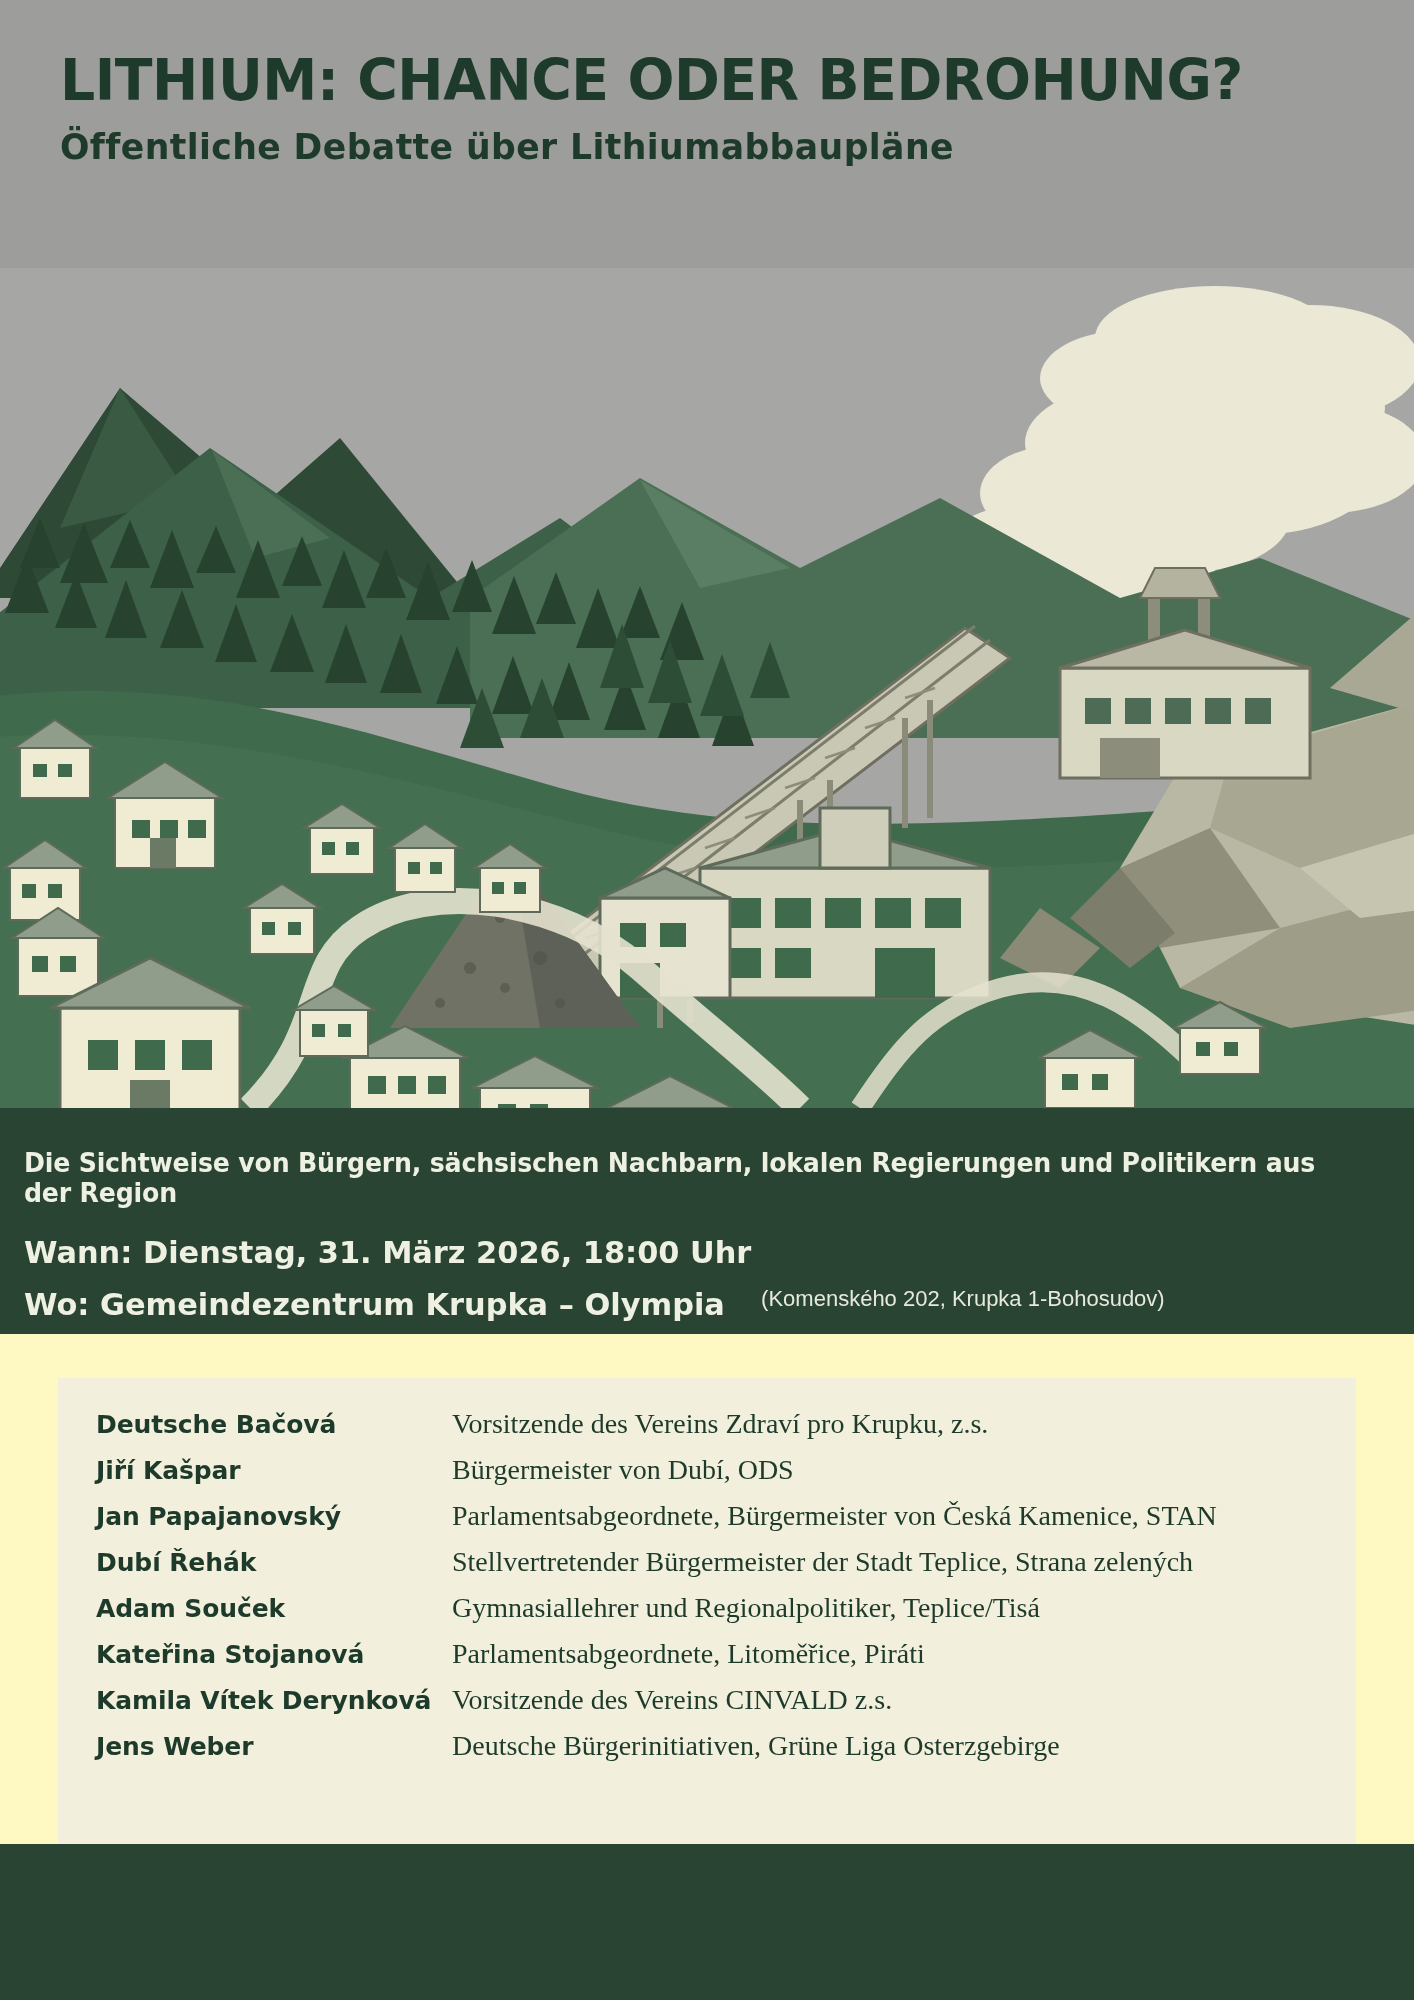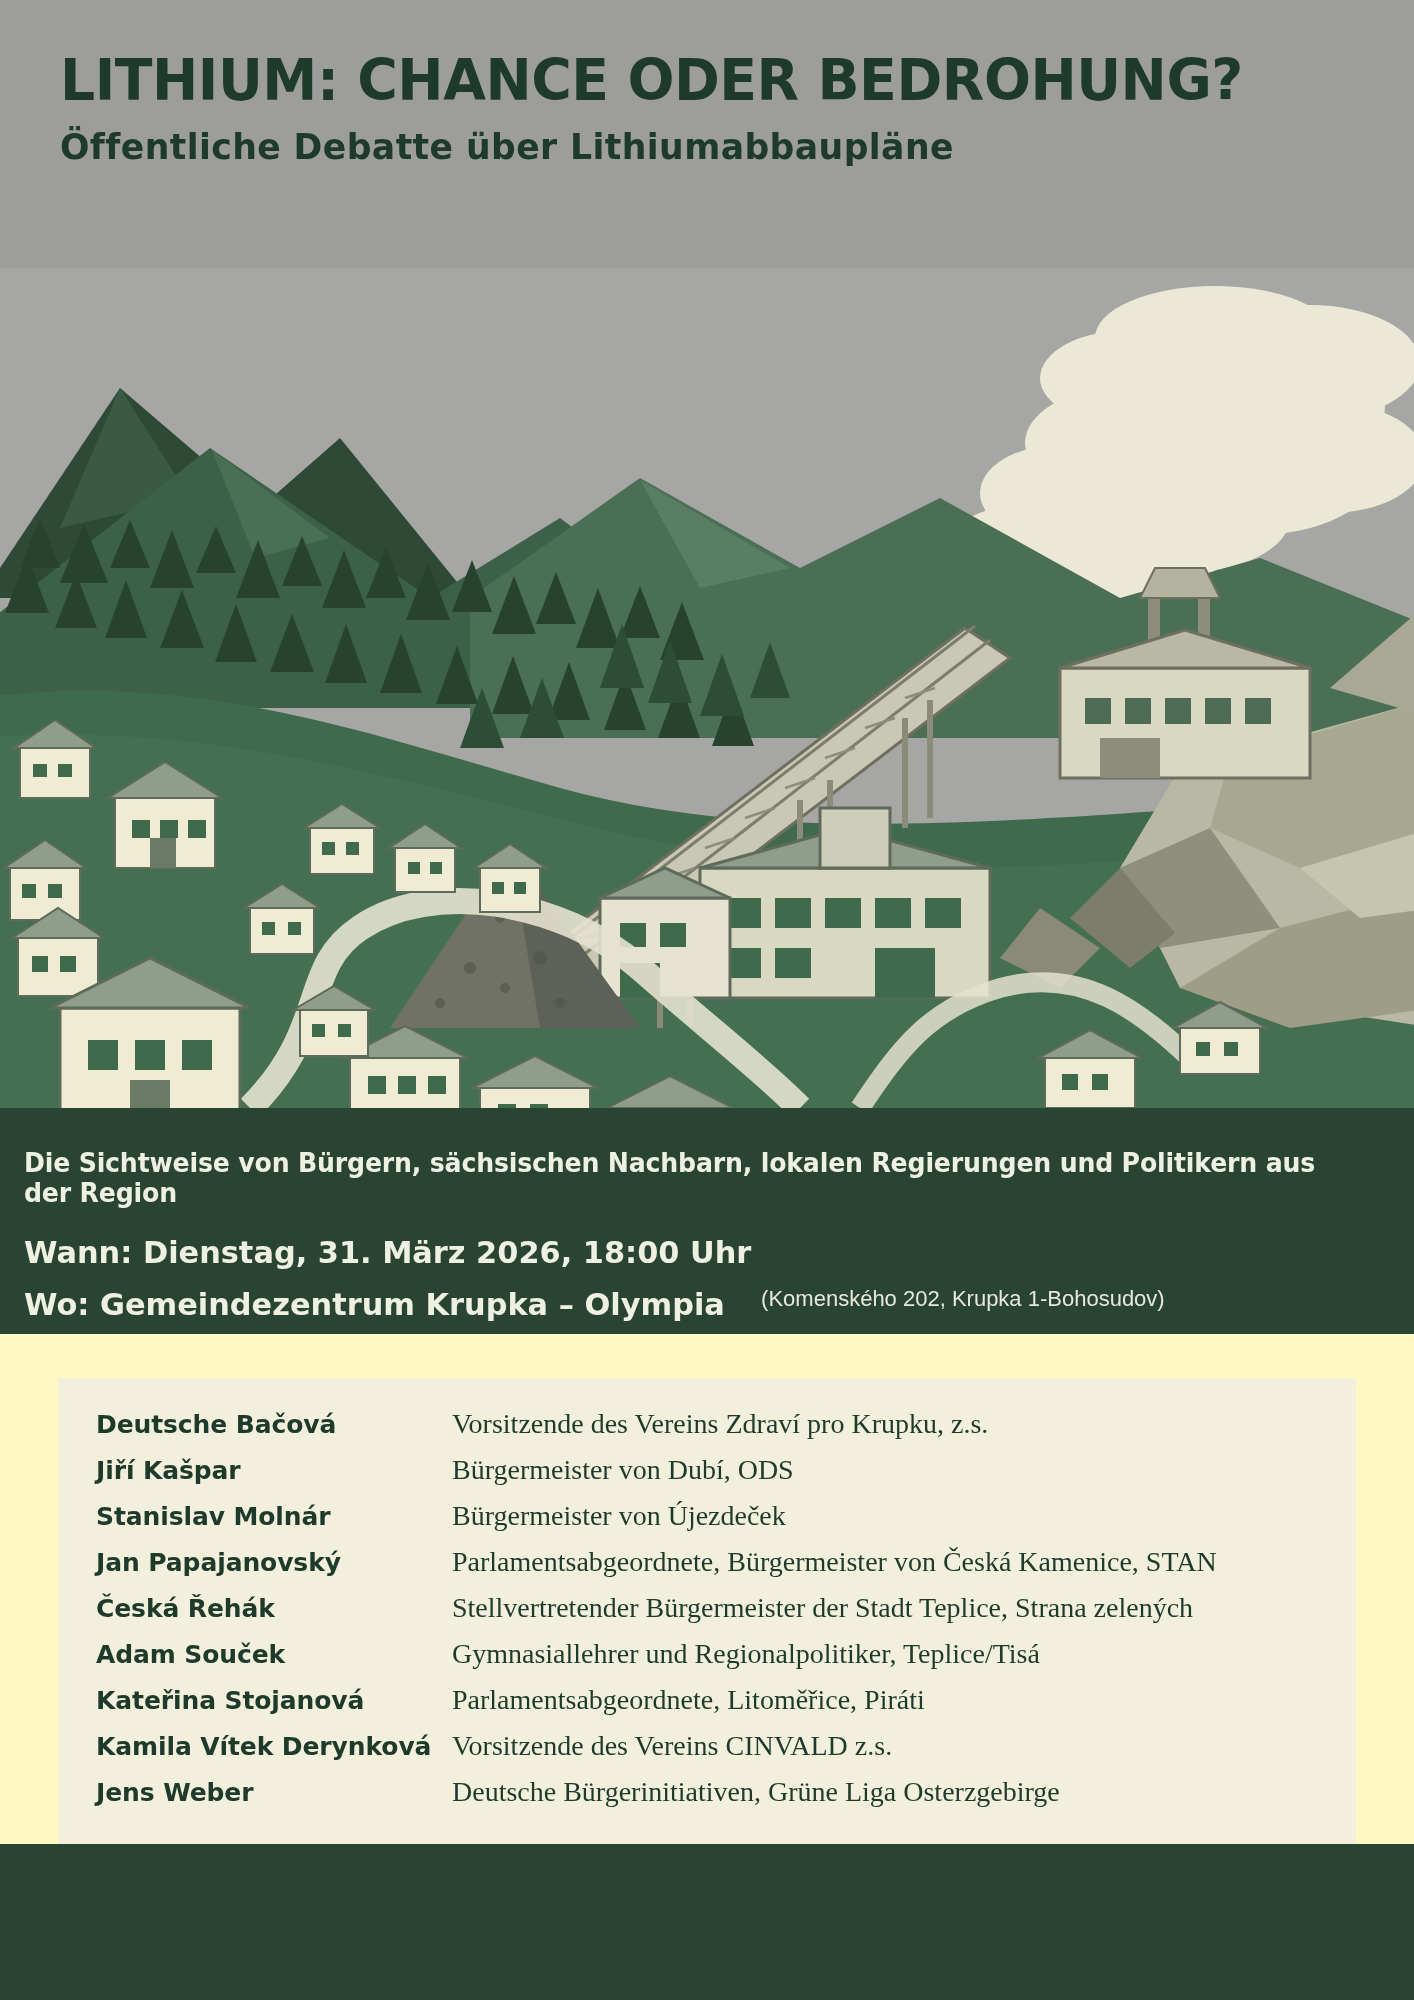--- a/index.html
+++ b/index.html
@@ -449,29 +449,25 @@
   <div class="panel">
     <div class="speaker-row">
       <span class="sp-name">Deutsche Bačová</span>
       <span class="sp-role">Vorsitzende des Vereins Zdraví pro Krupku, z.s.</span>
     </div>
     <div class="speaker-row">
       <span class="sp-name">Jiří Kašpar</span>
       <span class="sp-role">Bürgermeister von Dubí, ODS</span>
     </div>
     <div class="speaker-row">
-      <span class="sp-name">Stanislav Molnár</span>
-      <span class="sp-role">Bürgermeister von Újezdeček</span>
-    </div>
-    <div class="speaker-row">
       <span class="sp-name">Jan Papajanovský</span>
       <span class="sp-role">Parlamentsabgeordnete, Bürgermeister von Česká Kamenice, STAN</span>
     </div>
     <div class="speaker-row">
-      <span class="sp-name">Česká Řehák</span>
+      <span class="sp-name">Dubí Řehák</span>
       <span class="sp-role">Stellvertretender Bürgermeister der Stadt Teplice, Strana zelených</span>
     </div>
     <div class="speaker-row">
       <span class="sp-name">Adam Souček</span>
       <span class="sp-role">Gymnasiallehrer und Regionalpolitiker, Teplice/Tisá</span>
     </div>
     <div class="speaker-row">
       <span class="sp-name">Kateřina Stojanová</span>
       <span class="sp-role">Parlamentsabgeordnete, Litoměřice, Piráti</span>
     </div>

